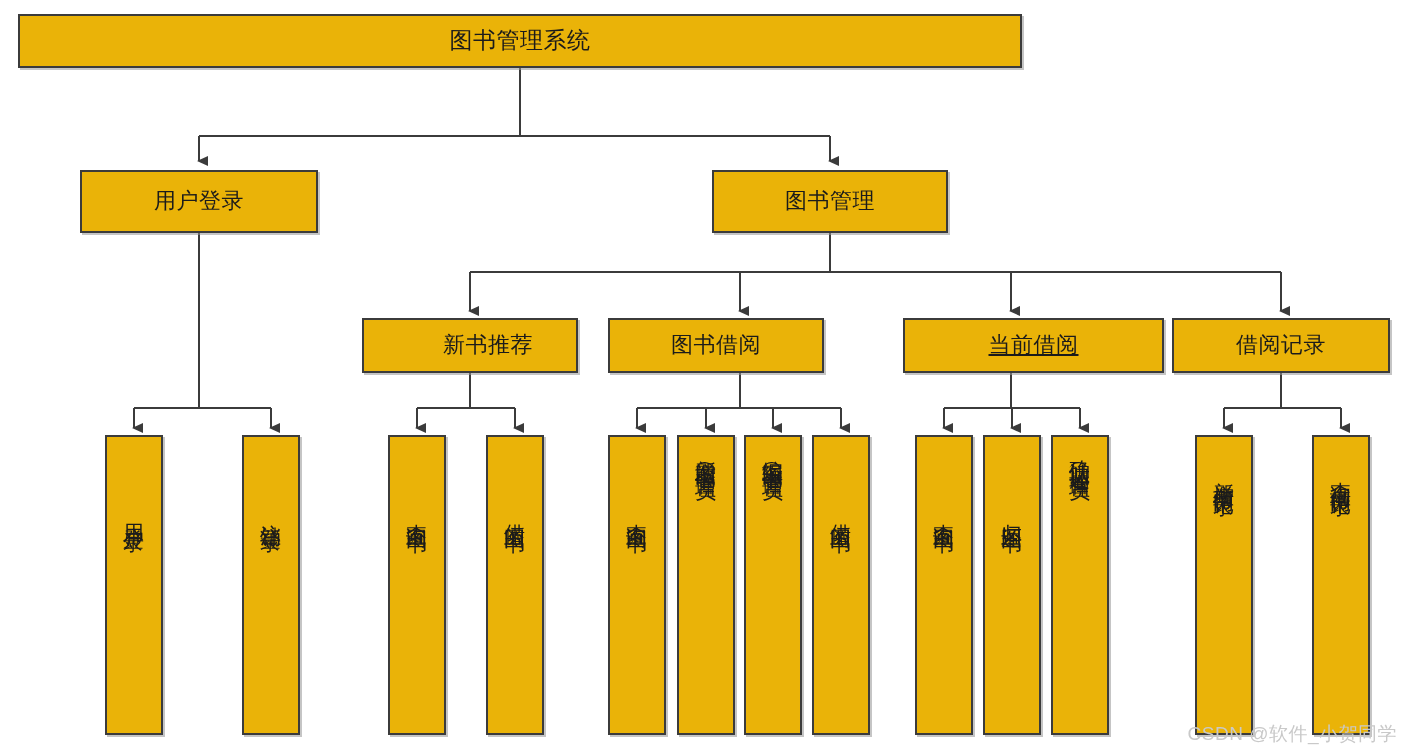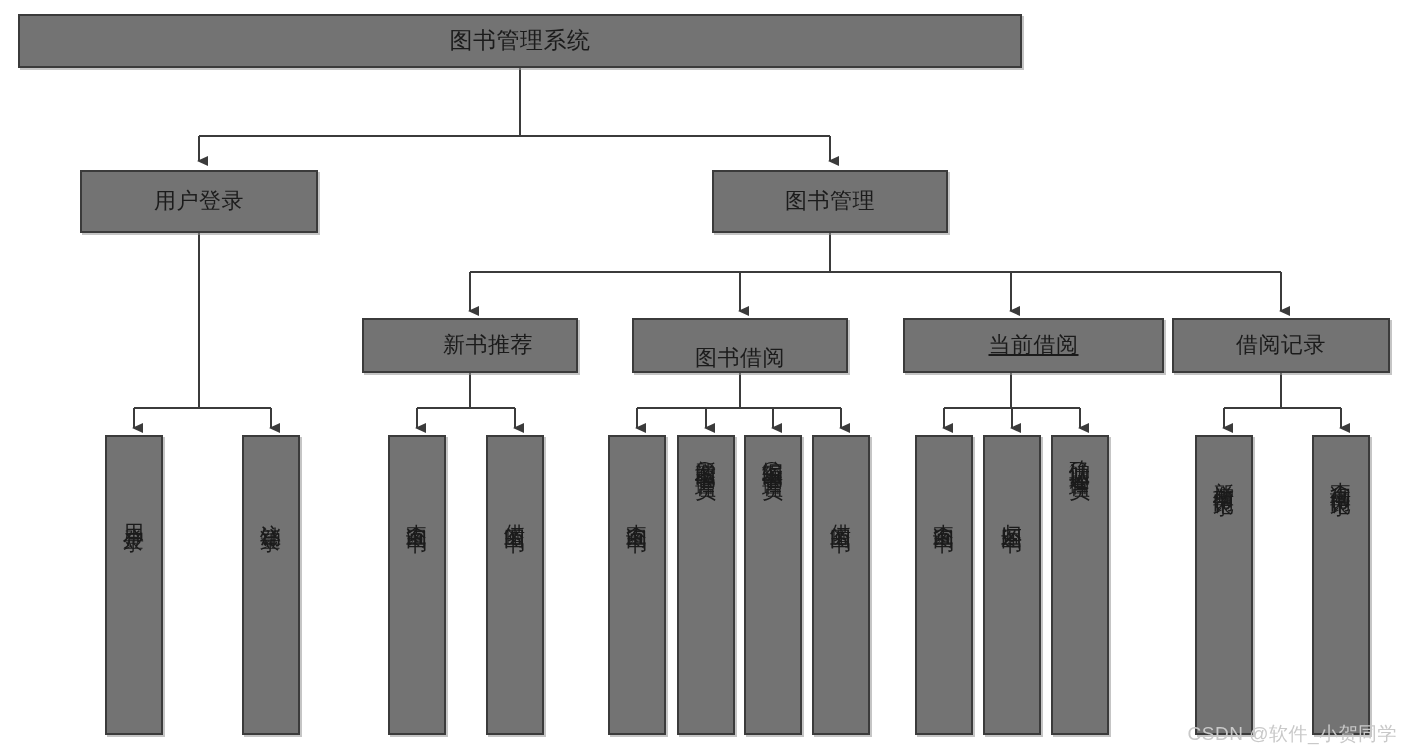--- a/index.html
+++ b/index.html
@@ -5,21 +5,21 @@
   html,body{margin:0;padding:0;background:#ffffff;}
   body{
     width:1405px;height:747px;overflow:hidden;
     font-family:"Liberation Sans","DejaVu Sans",sans-serif;
   }
   #diagram-root{position:relative;width:1405px;height:747px;background:#fff;}
   svg#edges{position:absolute;left:0;top:0;width:1405px;height:747px;}
   .node{
     position:absolute;
     box-sizing:border-box;
-    background:#737373;
+    background:#eab308;
     border:2px solid #3b3b3b;
     box-shadow:2px 2px 0 0 rgba(150,150,150,0.55);
     display:flex;align-items:center;justify-content:center;
     color:#1b1b1b;
   }
   .node .label{
     display:block;
     text-align:center;
     line-height:1.12;
     letter-spacing:0.5px;
@@ -113,21 +113,21 @@
   <div class="node horizontal" style="left:80px;top:170px;width:238px;height:63px;">
     <span class="label">用户登录</span>
   </div>
   <div class="node horizontal" style="left:712px;top:170px;width:236px;height:63px;">
     <span class="label">图书管理</span>
   </div>
 
   <div class="node horizontal" style="left:362px;top:318px;width:216px;height:55px;padding-left:36px;">
     <span class="label">新书推荐</span>
   </div>
-  <div class="node horizontal" style="left:632px;top:318px;width:216px;height:55px;align-items:flex-end;">
+  <div class="node horizontal" style="left:608px;top:318px;width:216px;height:55px;">
     <span class="label">图书借阅</span>
   </div>
   <div class="node horizontal" style="left:903px;top:318px;width:261px;height:55px;text-decoration:underline;">
     <span class="label">当前借阅</span>
   </div>
   <div class="node horizontal" style="left:1172px;top:318px;width:218px;height:55px;align-items:center;">
     <span class="label">借阅记录</span>
   </div>
 
   <div class="node vertical" style="left:105px;top:435px;width:58px;height:300px;padding-top:70px;">

